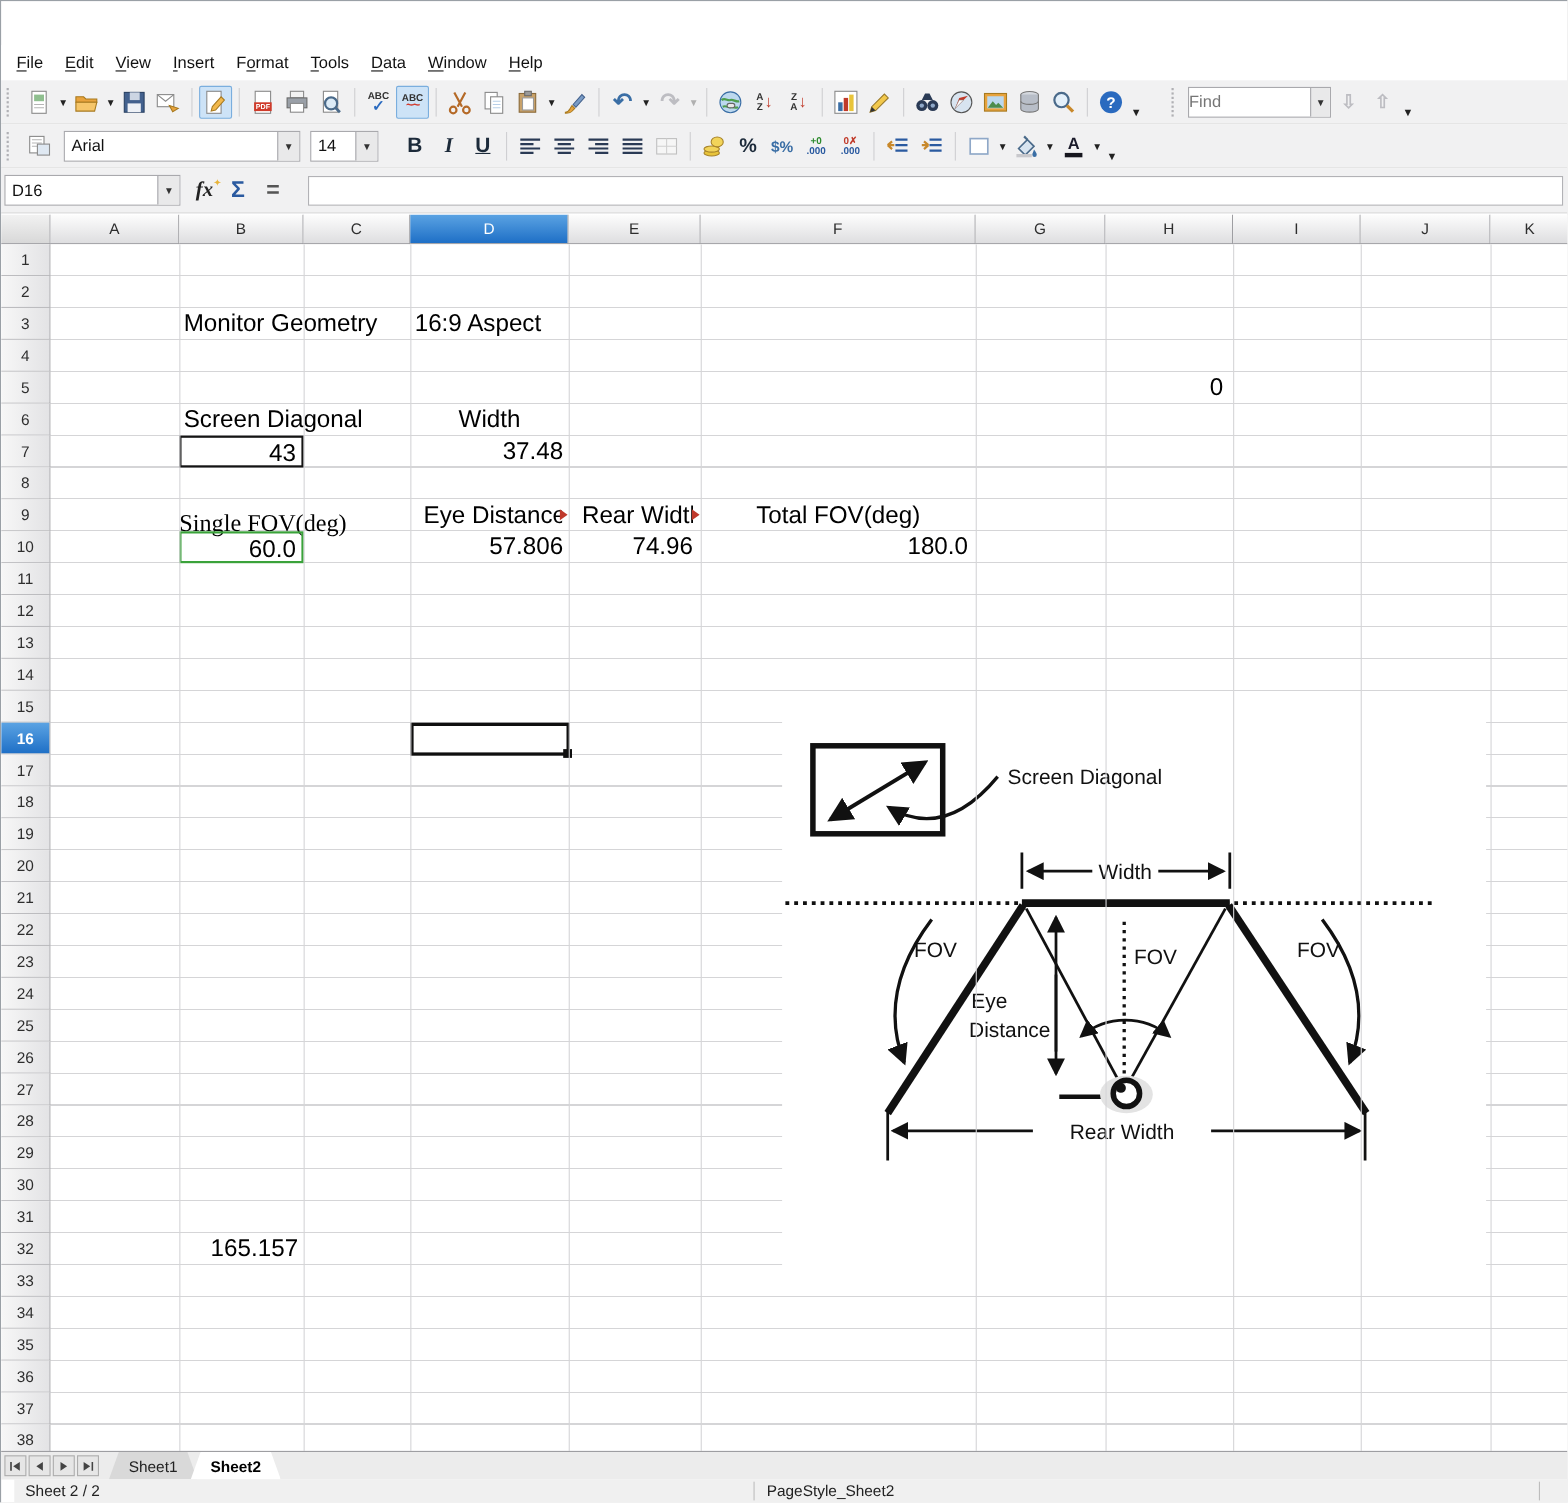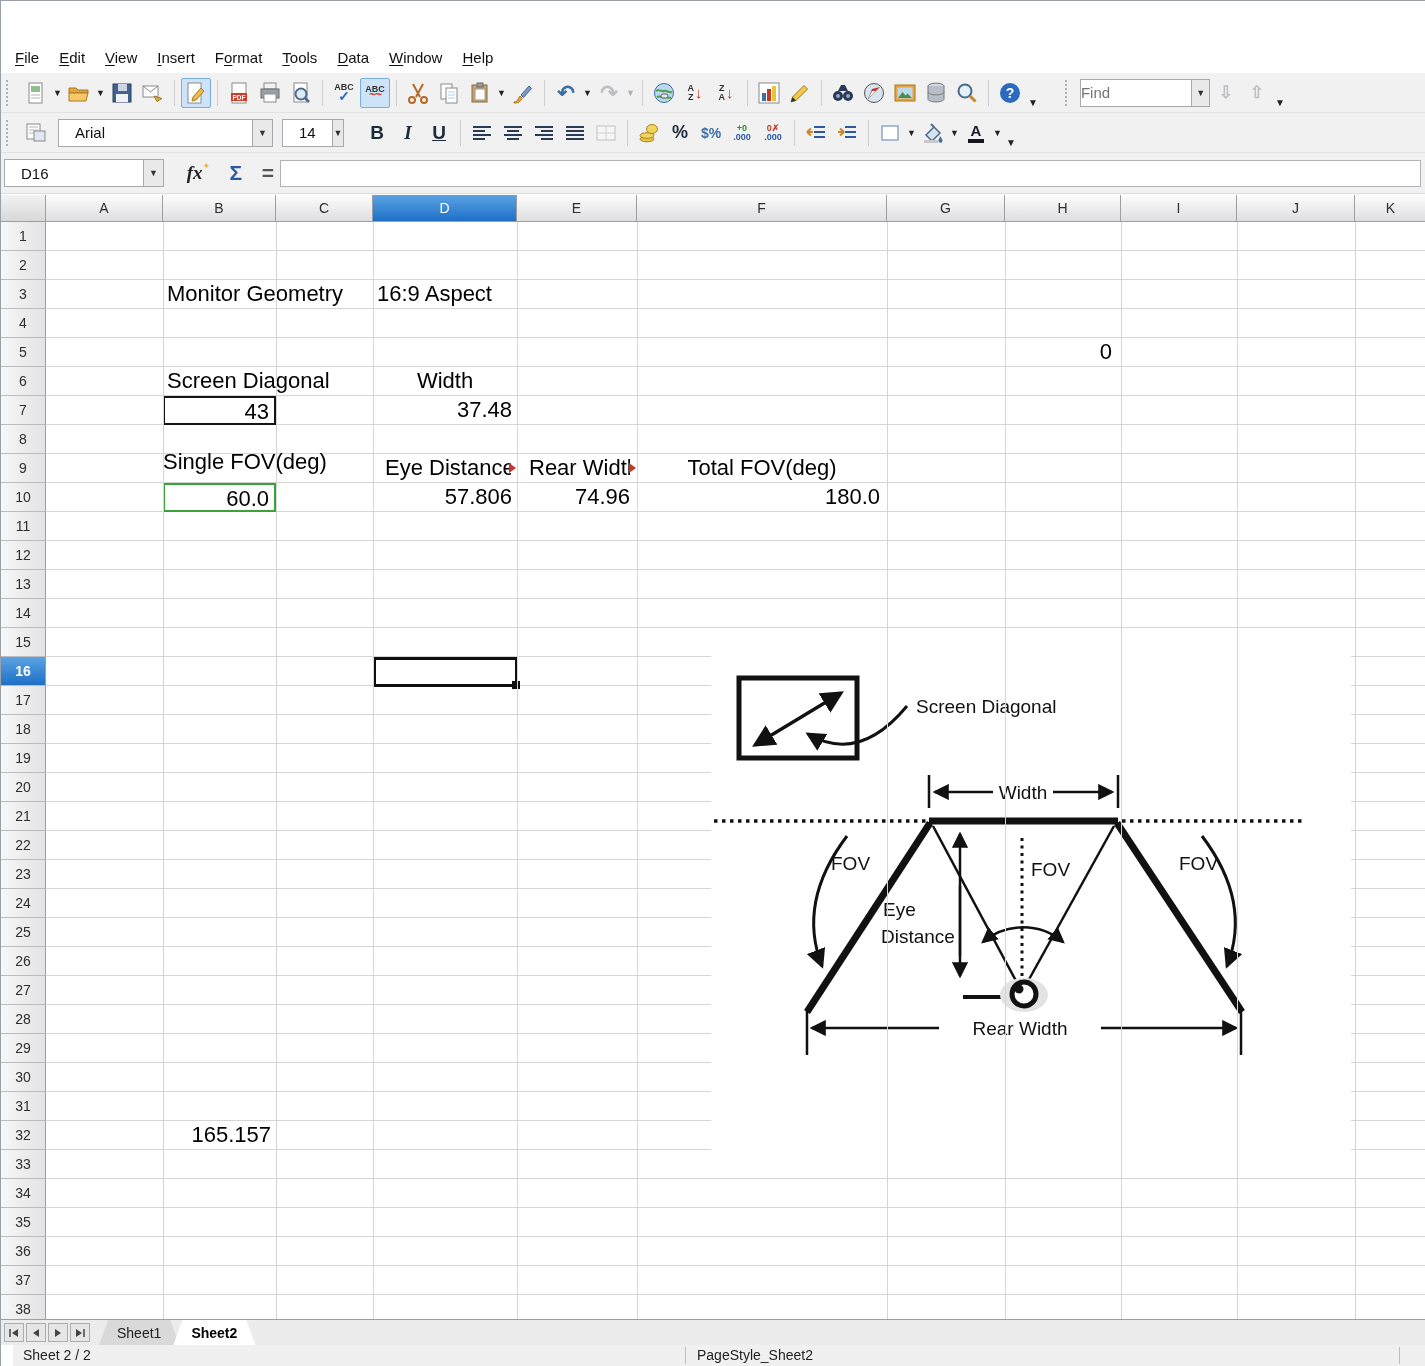--- a/index.html
+++ b/index.html
@@ -29,32 +29,32 @@
   .ov { font-size:10px; color:#222; align-self:flex-end; margin:0 2px 4px 2px; }
   .stack { display:flex; flex-direction:column; align-items:center; line-height:1; }
   .stack .t1 { font-size:9px; font-weight:bold; color:#333; }
   .sorticon { display:flex; align-items:center; gap:1px; }
   .sorticon .arrow { color:#c03a2a; font-weight:bold; font-size:15px; }
   .abc { font-size:9px; font-weight:bold; color:#333; letter-spacing:0; }
   .check { color:#2a6abf; font-size:14px; font-weight:bold; margin-top:-3px; }
   .wave { color:#d23b2e; font-size:12px; font-weight:bold; margin-top:-5px; letter-spacing:-1px; }
 
   .combo { display:flex; align-items:center; background:#fff; border:1px solid #a9a9ad; height:28px; font-size:15px; color:#111; }
-  .combo .val { padding:0 16px; flex:1; }
+  .combo .val { padding:0 6px; flex:1; }
   .combo .arrow { width:20px; height:100%; background:#e9e9ea; border-left:1px solid #a9a9ad; display:flex; align-items:center; justify-content:center; font-size:9px; color:#333; }
   .combo input { border:none; outline:none; width:100%; height:100%; padding:0 0; font-size:15px; background:transparent; }
 
   .fmt-letter { font-size:19px; font-weight:bold; color:#1c2a3a; }
   .fmt-italic { font-style:italic; font-weight:bold; font-family:"Liberation Serif",serif; }
   .fmt-under { text-decoration:underline; }
 
   
   .formulabar { position:absolute; top:152px; left:0; right:0; height:41px; background:#f1f1f2; display:flex; align-items:center; padding:0 3px; border-bottom:1px solid #dcdcdc; }
   .namebox { width:160px; height:28px; }
-  .fbtn { width:32px; height:30px; display:flex; align-items:center; justify-content:flex-end; }
+  .fbtn { width:32px; height:30px; display:flex; align-items:center; justify-content:flex-start; }
   .fx { font-family:"Liberation Serif",serif; font-style:italic; font-weight:bold; font-size:19px; color:#222; }
   .sigma { font-size:21px; font-weight:bold; color:#2a5aa0; }
   .eq { font-size:21px; font-weight:bold; color:#555; }
   .fx-input { flex:1; height:27px; background:#fff; border:1px solid #b2b2b6; margin:0 1px 0 6px; }
 
   
   .sheet { position:absolute; top:194px; left:0; width:1425px; height:1124px; overflow:hidden; background:#fff; }
   .colheaders { position:absolute; top:0; left:0; height:27px; display:flex; }
   .colhdr { height:27px; border-right:1px solid #9e9ea2; border-bottom:1px solid #9e9ea2; background:linear-gradient(#fdfdfd,#dedee0); font-size:14px; color:#2e2e2e; display:flex; align-items:center; justify-content:center; flex-shrink:0; }
   .colhdr.selected { background:linear-gradient(#5ba3e3,#1e6fc6); color:#fff; }
@@ -563,21 +563,21 @@
         </div>
       <div class="cells">
 
         <div class="cell" style="left:121px; top:58px;">Monitor Geometry</div>
         <div class="cell" style="left:331px; top:58px;">16:9 Aspect</div>
         <div class="cell right" style="left:959px; top:116px; width:112px;">0</div>
         <div class="cell" style="left:121px; top:145px;">Screen Diagonal</div>
         <div class="cell center" style="left:327px; top:145px; width:144px;">Width</div>
         <div class="cell right boxed-black" style="left:117px; top:174px; width:113px;">43</div>
         <div class="cell right" style="left:327px; top:174px; width:144px;">37.48</div>
-        <div class="cell center" style="left:117px; top:226px; width:113px;">Single FOV(deg)</div>
+        <div class="cell center" style="left:117px; top:240px; width:113px;font-family:Liberation Serif, serif;">Single FOV(deg)</div>
         <div class="cell clip" style="left:327px; top:232px; width:138px;">Eye Distance</div>
         <div class="oflow" style="left:463px; top:241px;"></div>
         <div class="cell clip" style="left:471px; top:232px; width:113px;">Rear Width</div>
         <div class="oflow" style="left:583px; top:241px;"></div>
         <div class="cell center" style="left:591px; top:232px; width:250px;">Total FOV(deg)</div>
         <div class="cell right boxed-green" style="left:117px; top:261px; width:113px;">60.0</div>
         <div class="cell right" style="left:327px; top:261px; width:144px;">57.806</div>
         <div class="cell right" style="left:471px; top:261px; width:118px;">74.96</div>
         <div class="cell right" style="left:591px; top:261px; width:248px;">180.0</div>
         <div class="cell right" style="left:117px; top:899px; width:113px;">165.157</div>

